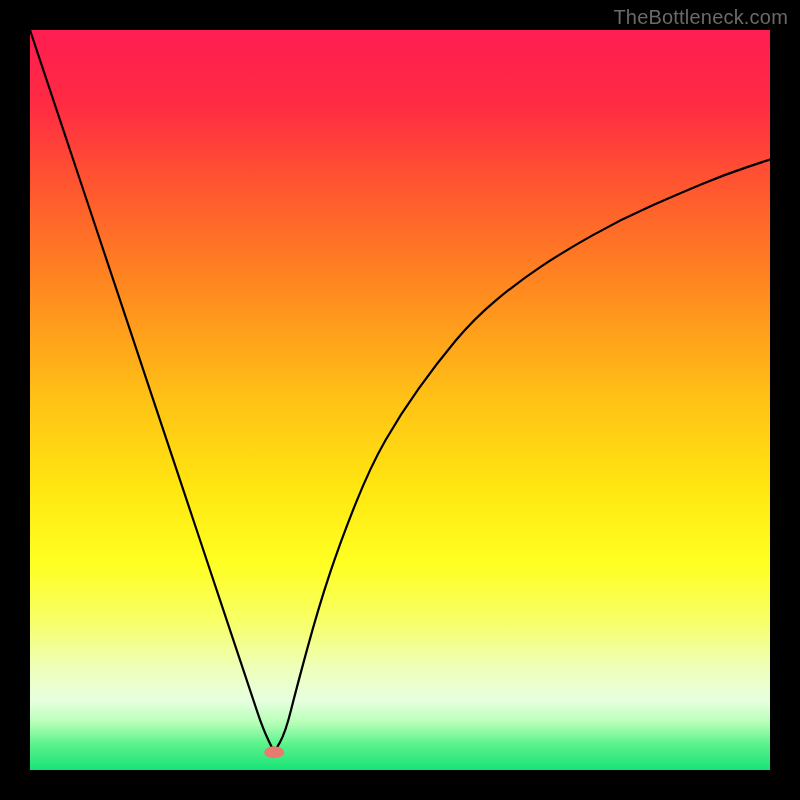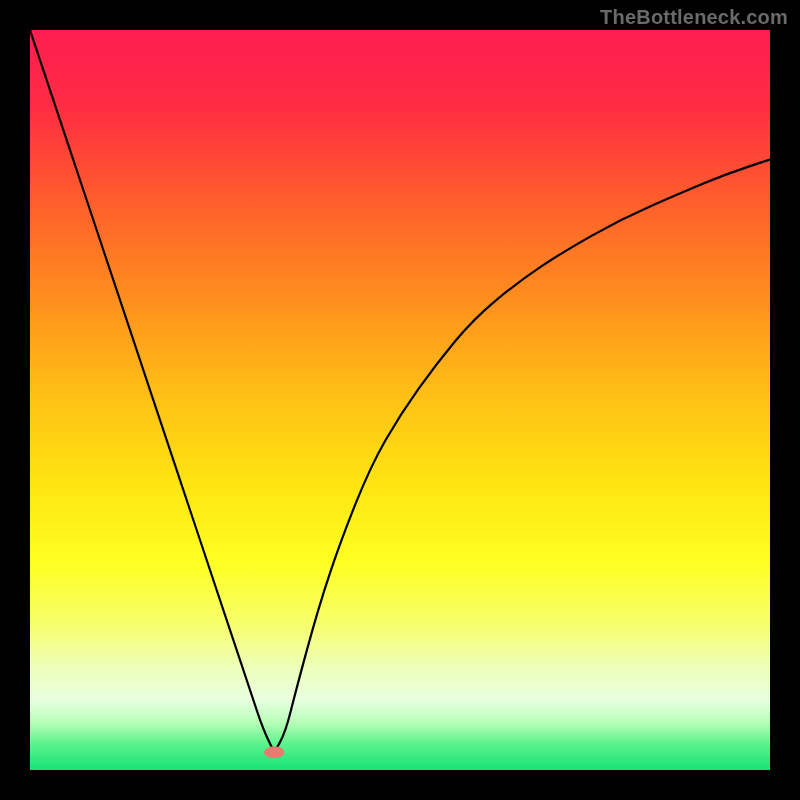--- a/index.html
+++ b/index.html
@@ -24,21 +24,21 @@
     width: 740px;
     height: 740px;
     overflow: hidden;
   }
   .watermark {
     position: absolute;
     top: 6px;
     right: 12px;
     color: #6a6a6a;
     font-size: 20px;
-    font-weight: 700;
+    font-weight: 400;
     letter-spacing: 0.2px;
     user-select: none;
   }
   svg { display: block; }
 </style>
 </head>
 <body>
 
 <div class="frame">
 

